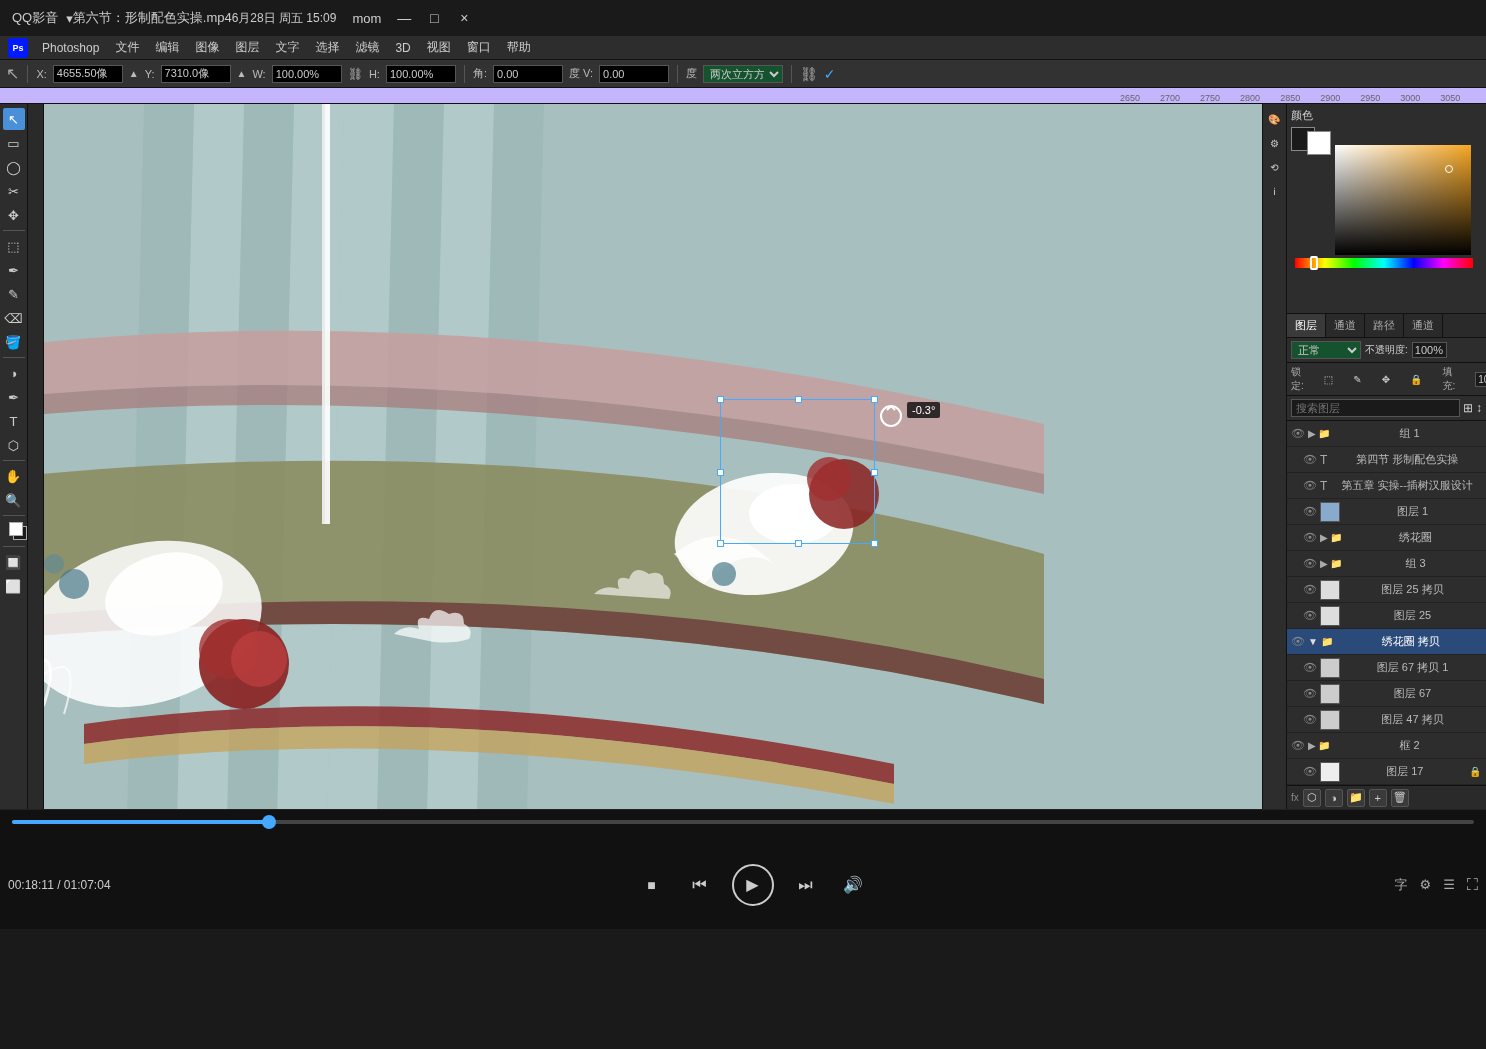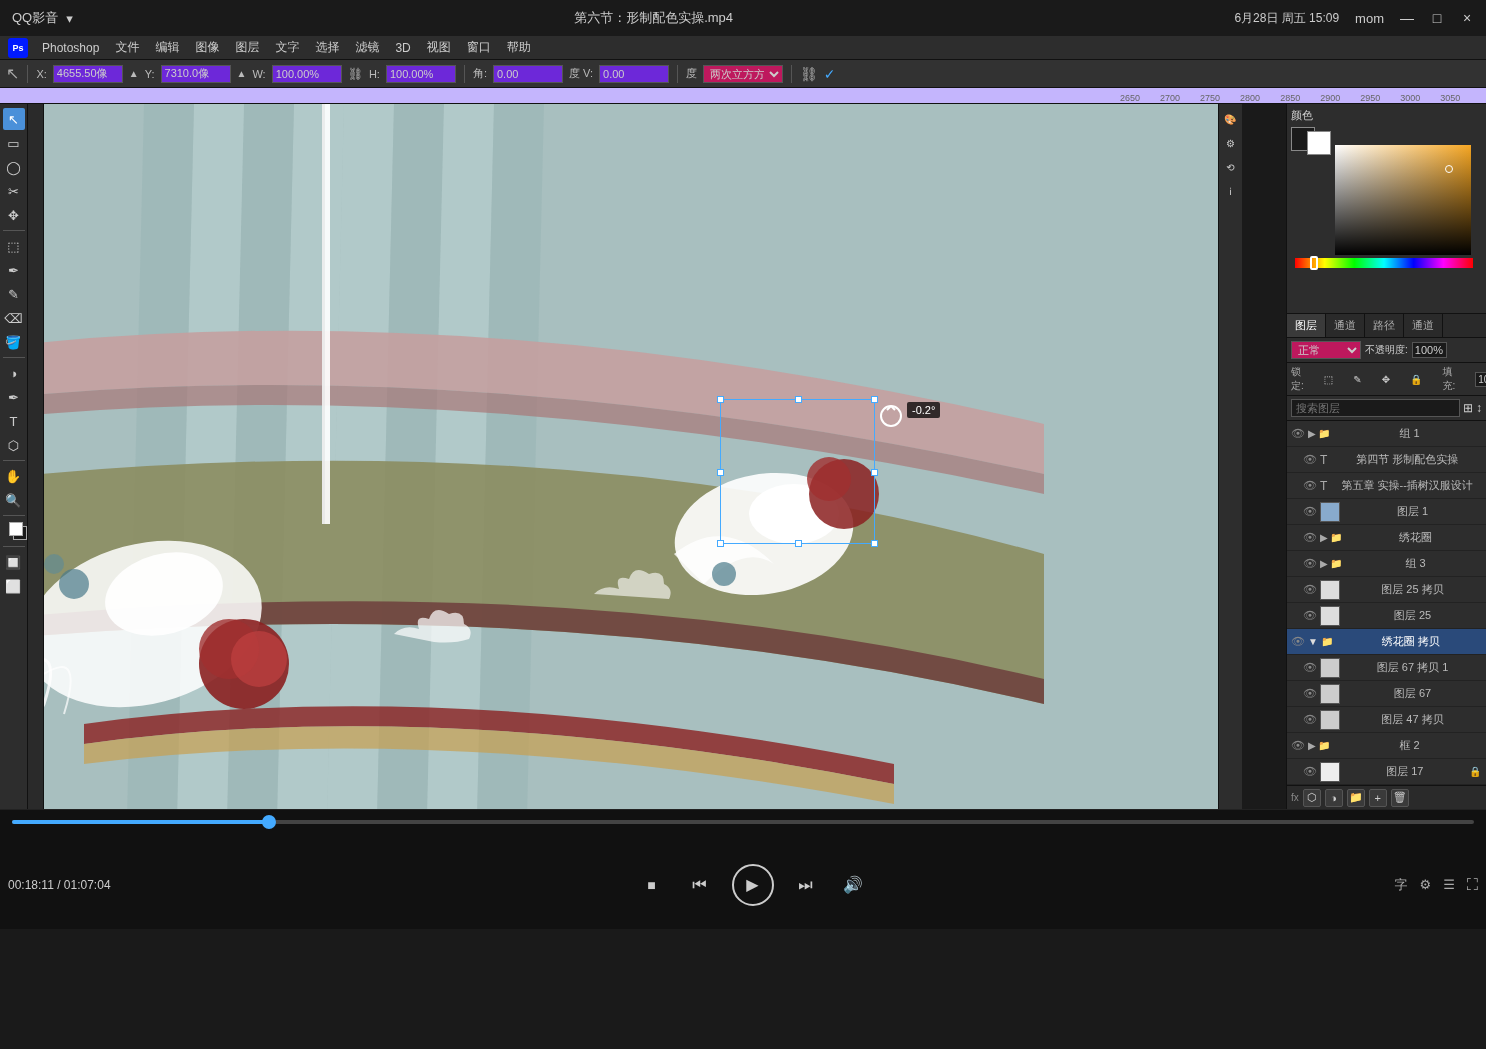--- a/index.html
+++ b/index.html
@@ -12,21 +12,20 @@
       color: #ccc;
       font-size: 12px;
     }
 
     
     #title-bar {
       height: 36px;
       background: #1a1a1a;
       display: flex;
       align-items: center;
-      justify-content: space-between;
       padding: 0 12px;
     }
     #title-bar-left {
       display: flex;
       align-items: center;
       gap: 8px;
       color: #ccc;
       font-size: 13px;
     }
     #title-bar-center {
@@ -88,21 +87,21 @@
       background: #323232;
       display: flex;
       align-items: center;
       padding: 0 6px;
       gap: 6px;
       border-bottom: 1px solid #111;
       font-size: 11px;
       color: #bbb;
     }
     .options-input {
-      background: #6d28d9;
+      background: #000000;
       border: 1px solid #555;
       color: #ccc;
       font-size: 11px;
       padding: 1px 3px;
       width: 70px;
       height: 18px;
     }
     .options-sep {
       width: 1px;
       height: 18px;
@@ -179,21 +178,20 @@
       border-radius: 2px;
     }
 
     
     #right-panel {
       width: 200px;
       background: #2d2d2d;
       border-left: 1px solid #111;
       display: flex;
       flex-direction: column;
-      margin-left: 44px;
     }
 
     
     #color-picker-panel {
       height: 210px;
       border-bottom: 1px solid #111;
       padding: 4px;
     }
     #color-picker-title {
       font-size: 11px;
@@ -266,21 +264,21 @@
     }
     #blend-mode-row {
       display: flex;
       align-items: center;
       padding: 3px 4px;
       gap: 4px;
       border-bottom: 1px solid #111;
       font-size: 11px;
     }
     .blend-select {
-      background: #be185d;
+      background: #14532d;
       border: 1px solid #555;
       color: #ccc;
       font-size: 11px;
       height: 18px;
       padding: 0 2px;
     }
     #layers-list {
       flex: 1;
       overflow-y: auto;
     }
@@ -647,21 +645,21 @@
         <div style="position:absolute;bottom:-4px;right:-4px;width:7px;height:7px;background:white;border:1px solid #44aaff;"></div>
       </div>
 
       <div style="position:absolute;top:298px;left:833px;width:28px;height:28px;">
         <svg width="28" height="28" viewBox="0 0 28 28">
           <circle cx="14" cy="14" r="10" fill="none" stroke="white" stroke-width="2"></circle>
           <path d="M 14,4 L 18,8 M 14,4 L 10,8" stroke="white" stroke-width="2" fill="none"></path>
         </svg>
       </div>
 
-      <div id="rotation-tooltip" style="position:absolute;top:298px;left:863px;background:rgba(0,0,0,0.75);color:white;font-size:11px;padding:2px 5px;border-radius:2px;">-0.2°</div>
+      <div id="rotation-tooltip" style="position:absolute;top:298px;left:863px;background:rgba(0,0,0,0.75);color:white;font-size:11px;padding:2px 5px;border-radius:2px;">-0.3°</div>
     </div>
 
     <div style="position:absolute;right:0;top:0;width:24px;background:#2d2d2d;height:100%;border-left:1px solid #111;display:flex;flex-direction:column;align-items:center;padding-top:4px;gap:2px;">
       <div class="tool-btn" style="font-size:10px;">🎨</div>
       <div class="tool-btn" style="font-size:10px;">⚙</div>
       <div class="tool-btn" style="font-size:10px;">⟲</div>
       <div class="tool-btn" style="font-size:10px;">ℹ</div>
     </div>
   </div>
 

